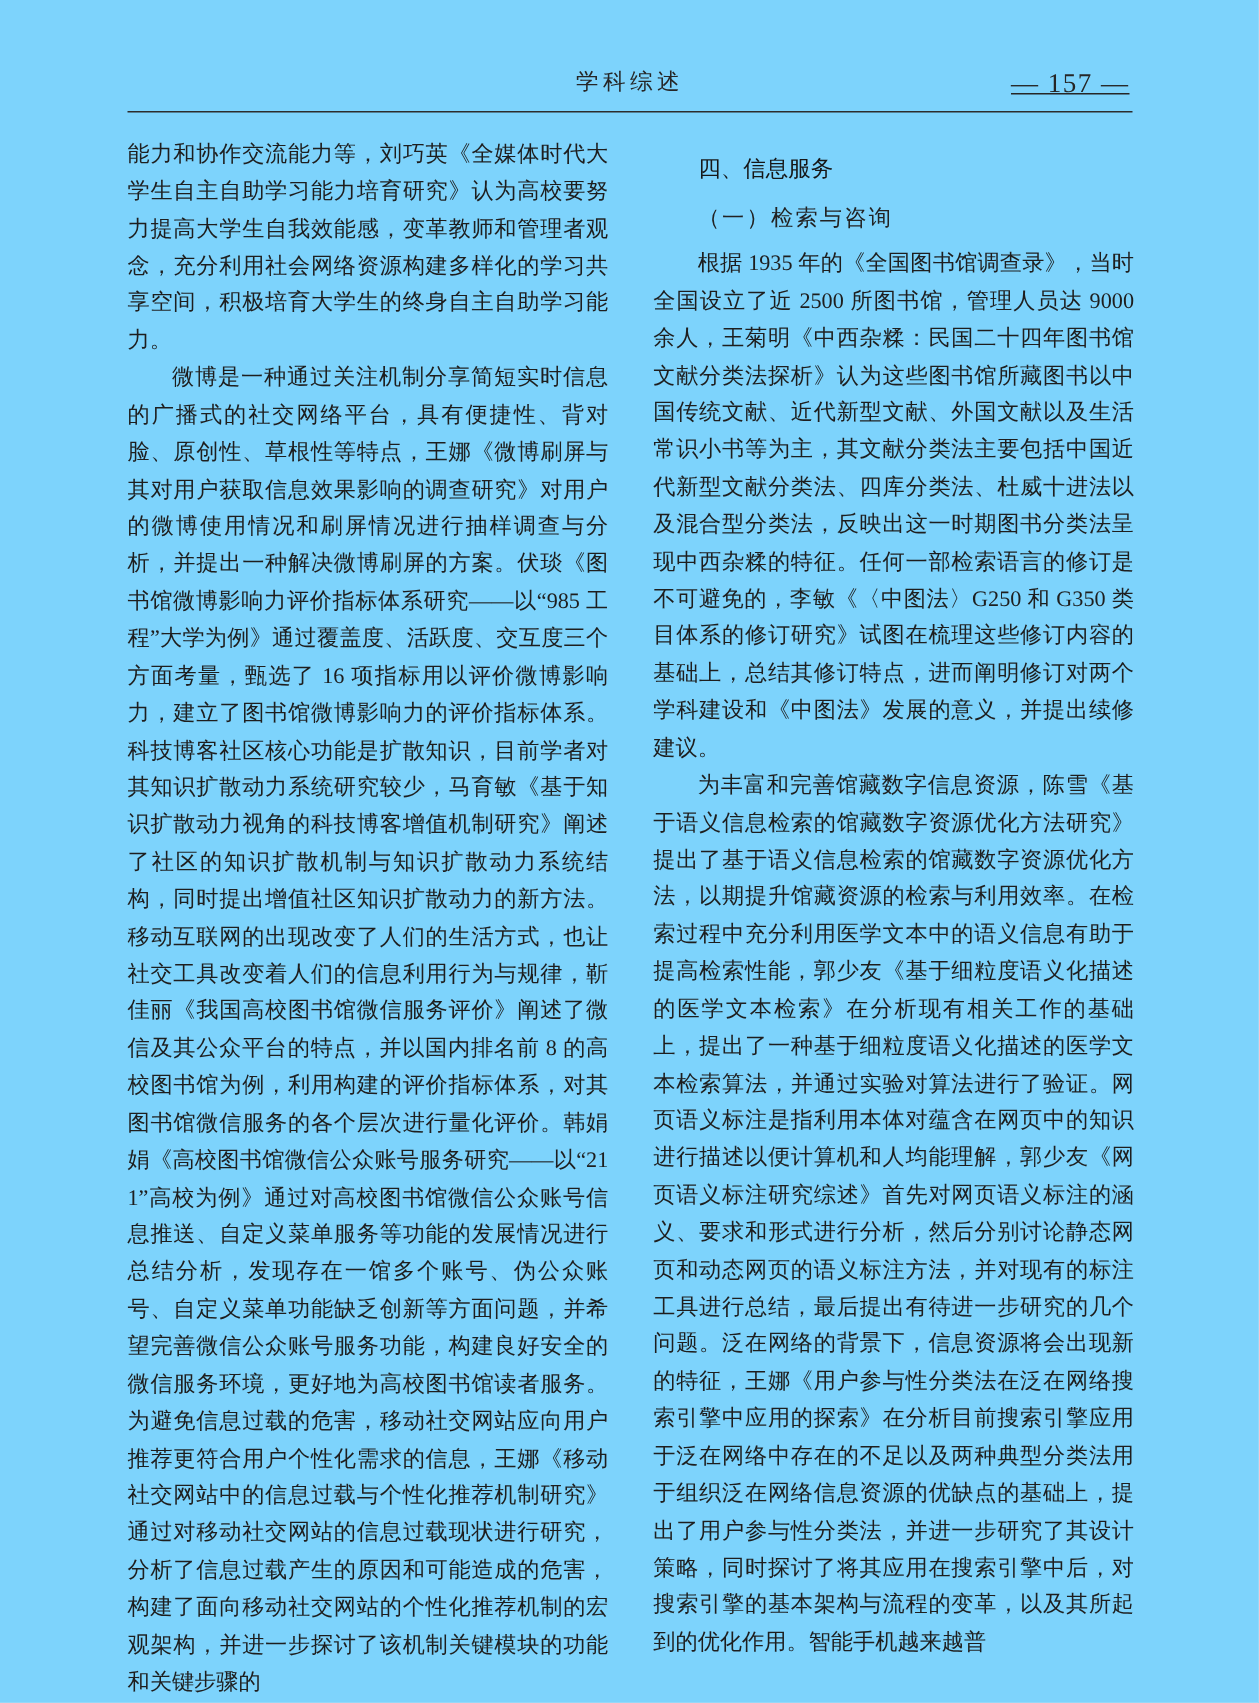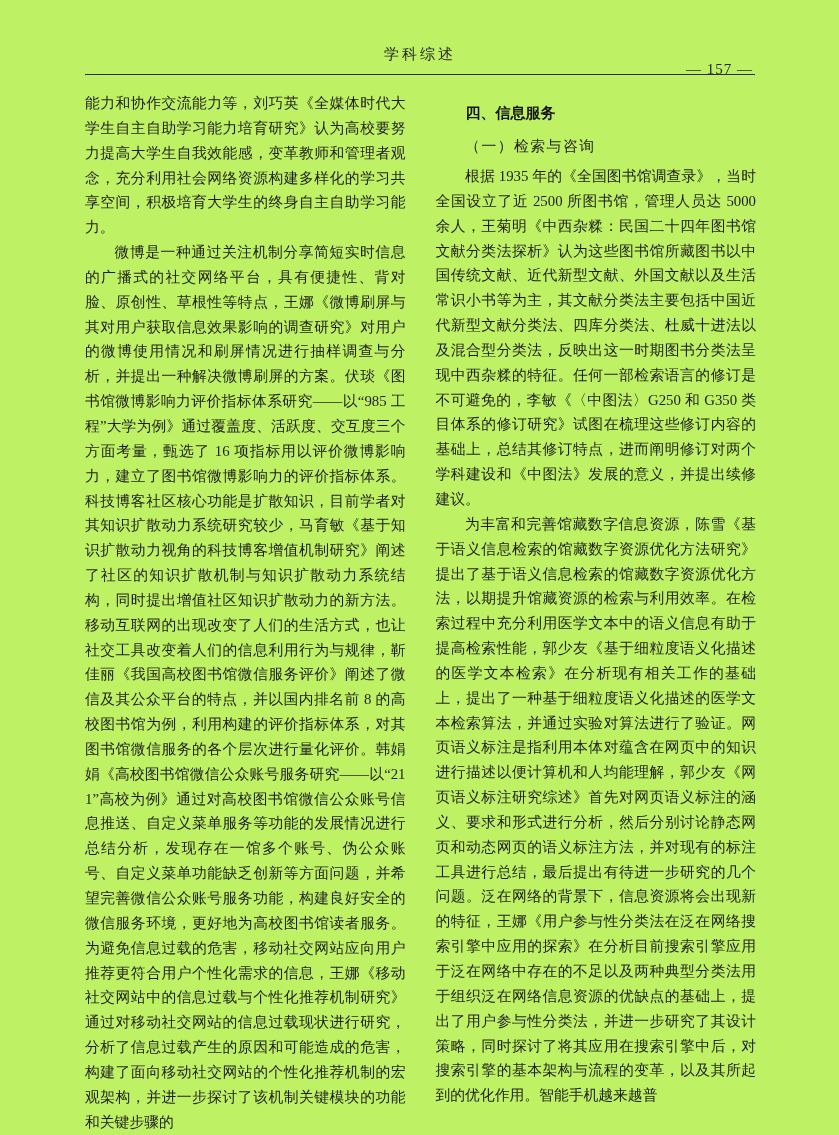--- a/index.html
+++ b/index.html
@@ -5,21 +5,21 @@
   html, body { margin: 0; padding: 0; }
   body {
     background: #e8e8e8;
     font-family: "Liberation Serif", "DejaVu Serif", serif;
   }
   .page {
     position: relative;
     width: 839px;
     height: 1135px;
     margin: 0 auto;
-    background: #bef264;
+    background: #7dd3fc;
     color: #1e1e1e;
     overflow: hidden;
     box-sizing: border-box;
   }
   .page-inner {
     margin: 0 84px 0 85px;
     padding-top: 45px;
   }
   .header-row {
     position: relative;
@@ -30,25 +30,26 @@
     left: 50%;
     transform: translateX(-50%);
     font-size: 15px;
     letter-spacing: 3px;
     color: #262626;
     white-space: nowrap;
   }
   .page-number {
     position: absolute;
     right: 2px;
-    top: 16px;
-    font-size: 15px;
+    top: 0;
+    font-size: 18px;
     letter-spacing: 1px;
     color: #262626;
     white-space: nowrap;
+    text-decoration: underline;
   }
   .header-rule {
     margin-top: 7px;
     border: none;
     border-top: 1.7px solid #2c2c2c;
     height: 0;
   }
   .columns {
     display: flex;
     gap: 30px;
@@ -65,21 +66,21 @@
     line-height: 24.85px;
     text-align: justify;
     text-justify: inter-ideograph;
     color: #1e1e1e;
     word-break: break-all;
   }
   .para.indent { text-indent: 2em; }
   .section-heading {
     margin: 10px 0 8px 0;
     font-family: "Liberation Sans", "DejaVu Sans", sans-serif;
-    font-weight: bold;
+    font-weight: normal;
     font-size: 15px;
     line-height: 24px;
     text-indent: 2em;
     color: #161616;
   }
   .subsection-heading {
     margin: 0 0 5px 0;
     font-size: 14.8px;
     line-height: 26px;
     letter-spacing: 1.5px;
@@ -102,19 +103,19 @@
     <div class="columns">
 
       <div class="col">
         <p class="para">能力和协作交流能力等，刘巧英《全媒体时代大学生自主自助学习能力培育研究》认为高校要努力提高大学生自我效能感，变革教师和管理者观念，充分利用社会网络资源构建多样化的学习共享空间，积极培育大学生的终身自主自助学习能力。</p>
         <p class="para indent">微博是一种通过关注机制分享简短实时信息的广播式的社交网络平台，具有便捷性、背对脸、原创性、草根性等特点，王娜《微博刷屏与其对用户获取信息效果影响的调查研究》对用户的微博使用情况和刷屏情况进行抽样调查与分析，并提出一种解决微博刷屏的方案。伏琰《图书馆微博影响力评价指标体系研究——以“985 工程”大学为例》通过覆盖度、活跃度、交互度三个方面考量，甄选了 16 项指标用以评价微博影响力，建立了图书馆微博影响力的评价指标体系。科技博客社区核心功能是扩散知识，目前学者对其知识扩散动力系统研究较少，马育敏《基于知识扩散动力视角的科技博客增值机制研究》阐述了社区的知识扩散机制与知识扩散动力系统结构，同时提出增值社区知识扩散动力的新方法。移动互联网的出现改变了人们的生活方式，也让社交工具改变着人们的信息利用行为与规律，靳佳丽《我国高校图书馆微信服务评价》阐述了微信及其公众平台的特点，并以国内排名前 8 的高校图书馆为例，利用构建的评价指标体系，对其图书馆微信服务的各个层次进行量化评价。韩娟娟《高校图书馆微信公众账号服务研究——以“211”高校为例》通过对高校图书馆微信公众账号信息推送、自定义菜单服务等功能的发展情况进行总结分析，发现存在一馆多个账号、伪公众账号、自定义菜单功能缺乏创新等方面问题，并希望完善微信公众账号服务功能，构建良好安全的微信服务环境，更好地为高校图书馆读者服务。为避免信息过载的危害，移动社交网站应向用户推荐更符合用户个性化需求的信息，王娜《移动社交网站中的信息过载与个性化推荐机制研究》通过对移动社交网站的信息过载现状进行研究，分析了信息过载产生的原因和可能造成的危害，构建了面向移动社交网站的个性化推荐机制的宏观架构，并进一步探讨了该机制关键模块的功能和关键步骤的</p>
       </div>
 
       <div class="col">
         <h3 class="section-heading">四、信息服务</h3>
         <p class="subsection-heading">（一）检索与咨询</p>
-        <p class="para indent">根据 1935 年的《全国图书馆调查录》，当时全国设立了近 2500 所图书馆，管理人员达 5000 余人，王菊明《中西杂糅：民国二十四年图书馆文献分类法探析》认为这些图书馆所藏图书以中国传统文献、近代新型文献、外国文献以及生活常识小书等为主，其文献分类法主要包括中国近代新型文献分类法、四库分类法、杜威十进法以及混合型分类法，反映出这一时期图书分类法呈现中西杂糅的特征。任何一部检索语言的修订是不可避免的，李敏《〈中图法〉G250 和 G350 类目体系的修订研究》试图在梳理这些修订内容的基础上，总结其修订特点，进而阐明修订对两个学科建设和《中图法》发展的意义，并提出续修建议。</p>
+        <p class="para indent">根据 1935 年的《全国图书馆调查录》，当时全国设立了近 2500 所图书馆，管理人员达 9000 余人，王菊明《中西杂糅：民国二十四年图书馆文献分类法探析》认为这些图书馆所藏图书以中国传统文献、近代新型文献、外国文献以及生活常识小书等为主，其文献分类法主要包括中国近代新型文献分类法、四库分类法、杜威十进法以及混合型分类法，反映出这一时期图书分类法呈现中西杂糅的特征。任何一部检索语言的修订是不可避免的，李敏《〈中图法〉G250 和 G350 类目体系的修订研究》试图在梳理这些修订内容的基础上，总结其修订特点，进而阐明修订对两个学科建设和《中图法》发展的意义，并提出续修建议。</p>
         <p class="para indent">为丰富和完善馆藏数字信息资源，陈雪《基于语义信息检索的馆藏数字资源优化方法研究》提出了基于语义信息检索的馆藏数字资源优化方法，以期提升馆藏资源的检索与利用效率。在检索过程中充分利用医学文本中的语义信息有助于提高检索性能，郭少友《基于细粒度语义化描述的医学文本检索》在分析现有相关工作的基础上，提出了一种基于细粒度语义化描述的医学文本检索算法，并通过实验对算法进行了验证。网页语义标注是指利用本体对蕴含在网页中的知识进行描述以便计算机和人均能理解，郭少友《网页语义标注研究综述》首先对网页语义标注的涵义、要求和形式进行分析，然后分别讨论静态网页和动态网页的语义标注方法，并对现有的标注工具进行总结，最后提出有待进一步研究的几个问题。泛在网络的背景下，信息资源将会出现新的特征，王娜《用户参与性分类法在泛在网络搜索引擎中应用的探索》在分析目前搜索引擎应用于泛在网络中存在的不足以及两种典型分类法用于组织泛在网络信息资源的优缺点的基础上，提出了用户参与性分类法，并进一步研究了其设计策略，同时探讨了将其应用在搜索引擎中后，对搜索引擎的基本架构与流程的变革，以及其所起到的优化作用。智能手机越来越普</p>
       </div>
 
     </div>
   </div>
 </div>
 
 </body></html>

